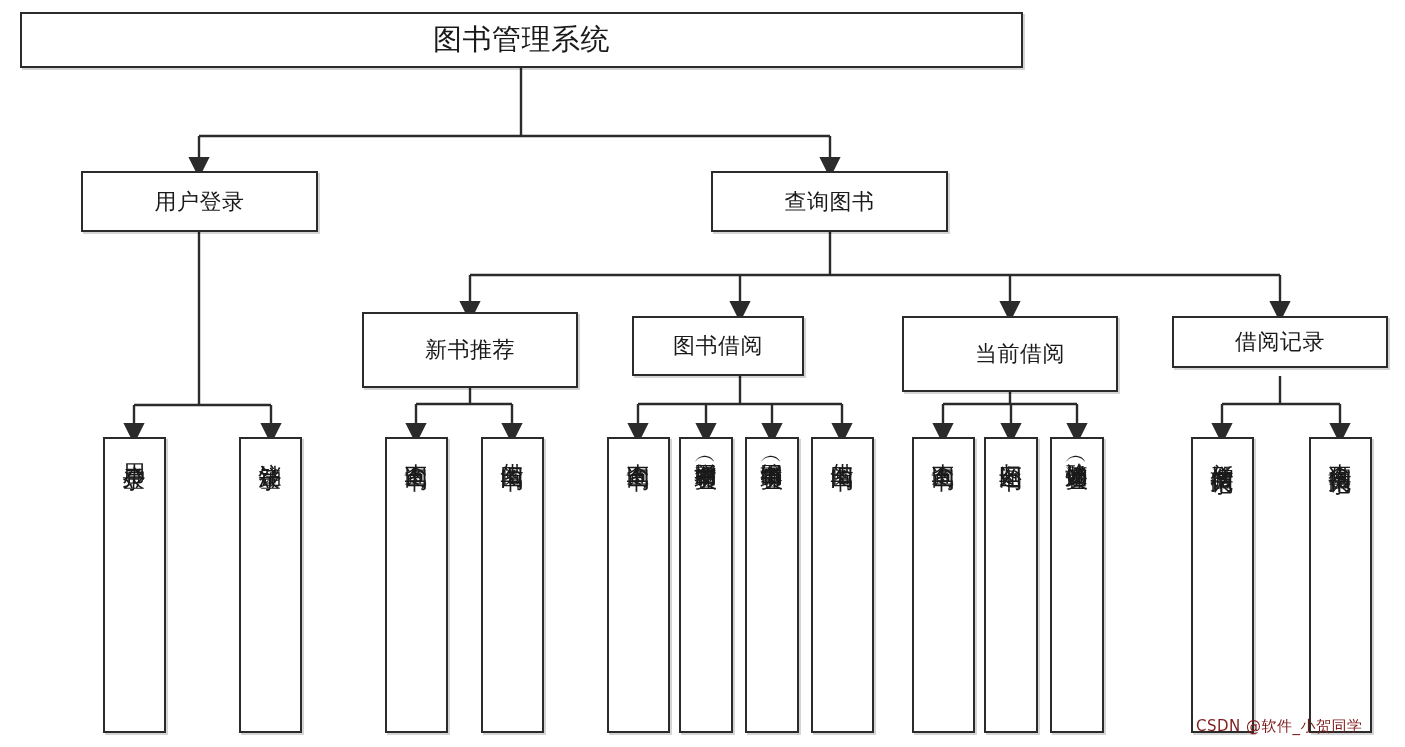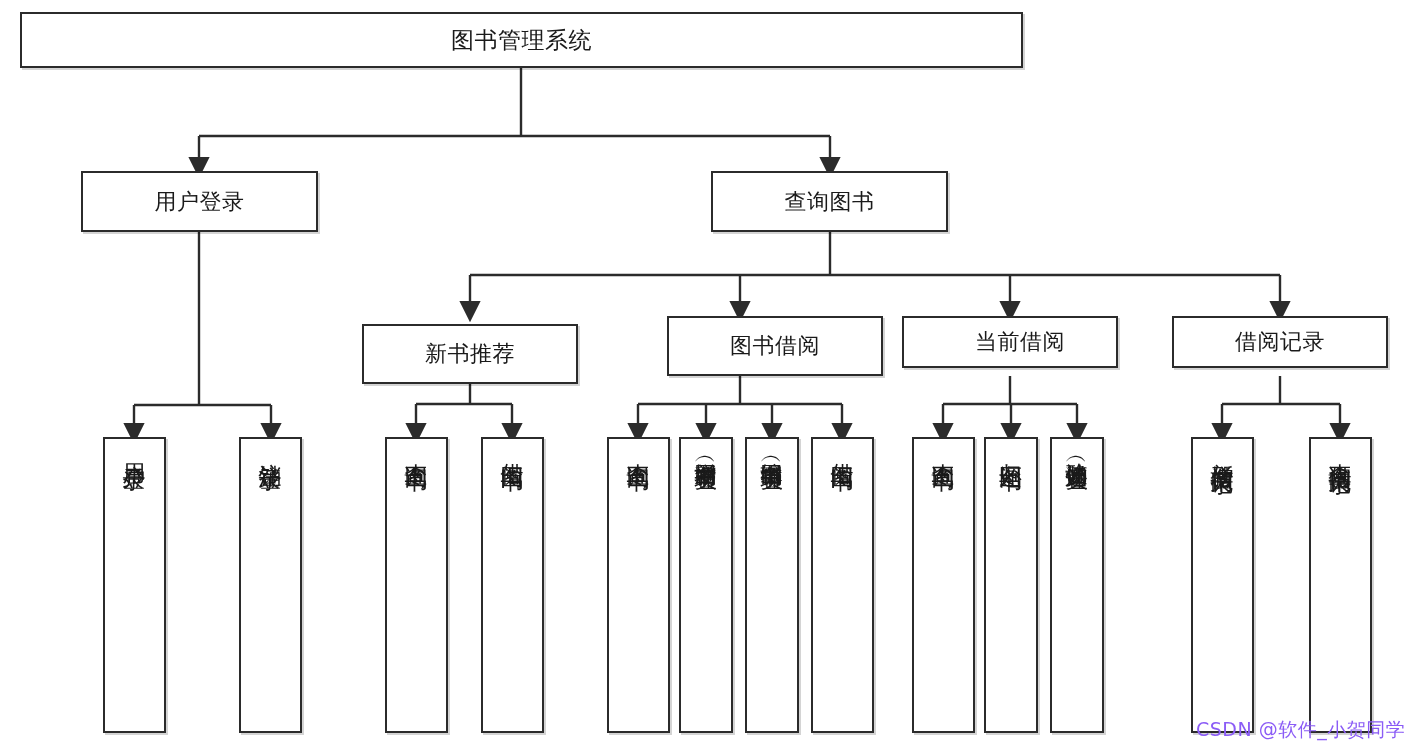--- a/index.html
+++ b/index.html
@@ -41,21 +41,21 @@
     text-align: center;
     line-height: 1.14;
     letter-spacing: 0.5px;
   }
   
   .node.horiz .label {
     writing-mode: horizontal-tb;
     font-size: 22px;
   }
   .node.root .label {
-    font-size: 23px;
+    font-size: 29px;
   }
   
   .node.vert {
     align-items: flex-start;
     justify-content: center;
     padding-top: 6px;
   }
   .node.vert .label {
     writing-mode: vertical-rl;
     text-orientation: upright;
@@ -63,22 +63,22 @@
     line-height: 1.05;
     letter-spacing: 2px;
     white-space: nowrap;
   }
   .node.vert.tall-text .label {
     font-size: 22px;
     letter-spacing: 1px;
   }
   .watermark {
     position: absolute;
-    font-size: 19px;
-    color: #8b5cf6;
+    font-size: 15px;
+    color: #7f1d1d;
     white-space: nowrap;
     letter-spacing: 0.5px;
   }
 </style>
 </head>
 <body>
 
 <div id="stage">
 
   <svg id="wires" viewBox="0 0 1405 747">
@@ -135,27 +135,27 @@
     <span class="label">图书管理系统</span>
   </div>
 
   <div class="node horiz" style="left:81px; top:171px; width:237px; height:61px;">
     <span class="label">用户登录</span>
   </div>
   <div class="node horiz" style="left:711px; top:171px; width:237px; height:61px;">
     <span class="label">查询图书</span>
   </div>
 
-  <div class="node horiz" style="left:362px; top:324px; width:216px; height:60px;">
+  <div class="node horiz" style="left:362px; top:312px; width:216px; height:76px;">
     <span class="label">新书推荐</span>
   </div>
-  <div class="node horiz" style="left:632px; top:316px; width:216px; height:60px;margin-left:35px;">
+  <div class="node horiz" style="left:632px; top:316px; width:172px; height:60px;">
     <span class="label">图书借阅</span>
   </div>
-  <div class="node horiz" style="left:902px; top:316px; width:216px; height:52px;padding-left:20px;">
+  <div class="node horiz" style="left:902px; top:316px; width:216px; height:76px;padding-left:20px;">
     <span class="label">当前借阅</span>
   </div>
   <div class="node horiz" style="left:1172px; top:316px; width:216px; height:52px;">
     <span class="label">借阅记录</span>
   </div>
 
   <div class="node vert" style="left:103px; top:437px; width:63px; height:296px;">
     <span class="label">用户登录</span>
   </div>
   <div class="node vert" style="left:239px; top:437px; width:63px; height:296px;">

